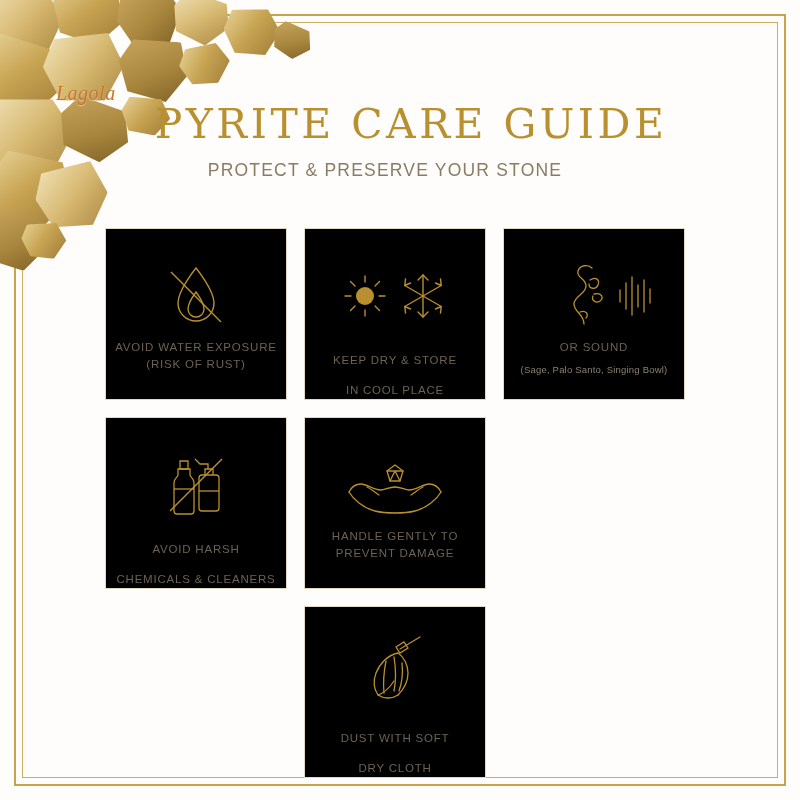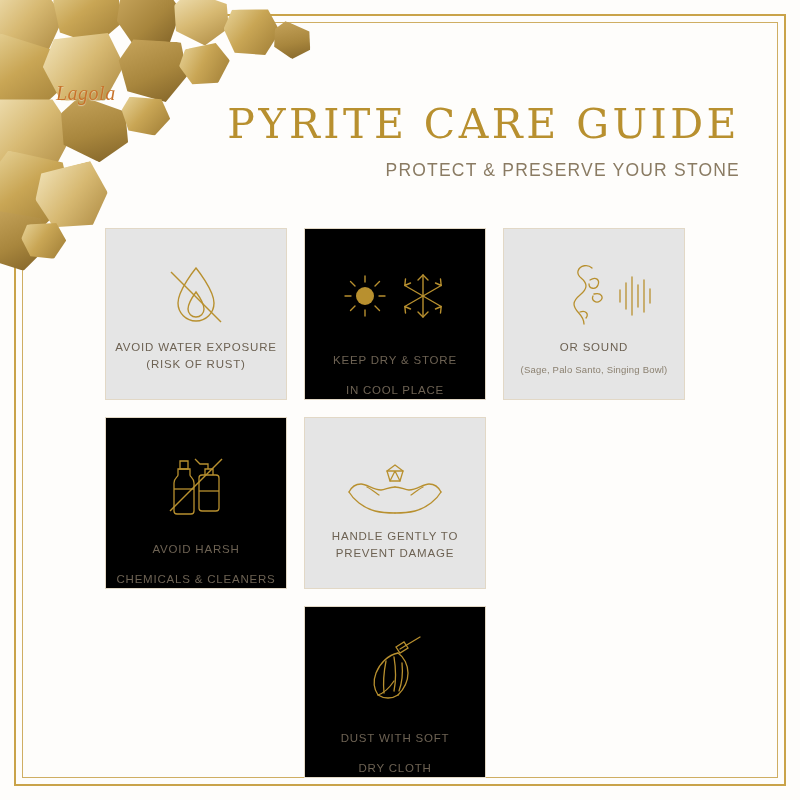--- a/index.html
+++ b/index.html
@@ -71,24 +71,24 @@
     font-style: italic;
     font-size: 20px;
     color: #c8732a;
     letter-spacing: 0.5px;
     text-shadow: 0 1px 1px rgba(255,255,255,0.5);
   }
 
   
   .heading-wrap {
     position: absolute;
-    left: 16px;
+    left: 4px;
     top: 100px;
     width: 724px;
-    text-align: right;
+    text-align: center;
   }
   .title {
     font-family: "DejaVu Serif", serif;
     font-size: 41px;
     letter-spacing: 3.5px;
     color: #b8902f;
     margin: 0;
     font-weight: 400;
     padding-left: 90px;
   }
@@ -114,21 +114,21 @@
     gap: 17px;
     margin-bottom: 17px;
     justify-content: flex-start;
   }
   .row.center {
     justify-content: center;
   }
   .card {
     width: 182px;
     height: 172px;
-    background: #e5e5e5;
+    background: #000000;
     border: 1px solid #e2d8c6;
     display: flex;
     flex-direction: column;
     align-items: center;
     justify-content: flex-start;
     padding-top: 24px;
     box-sizing: border-box;
   }
   .card.alt {
     background: #000000;

